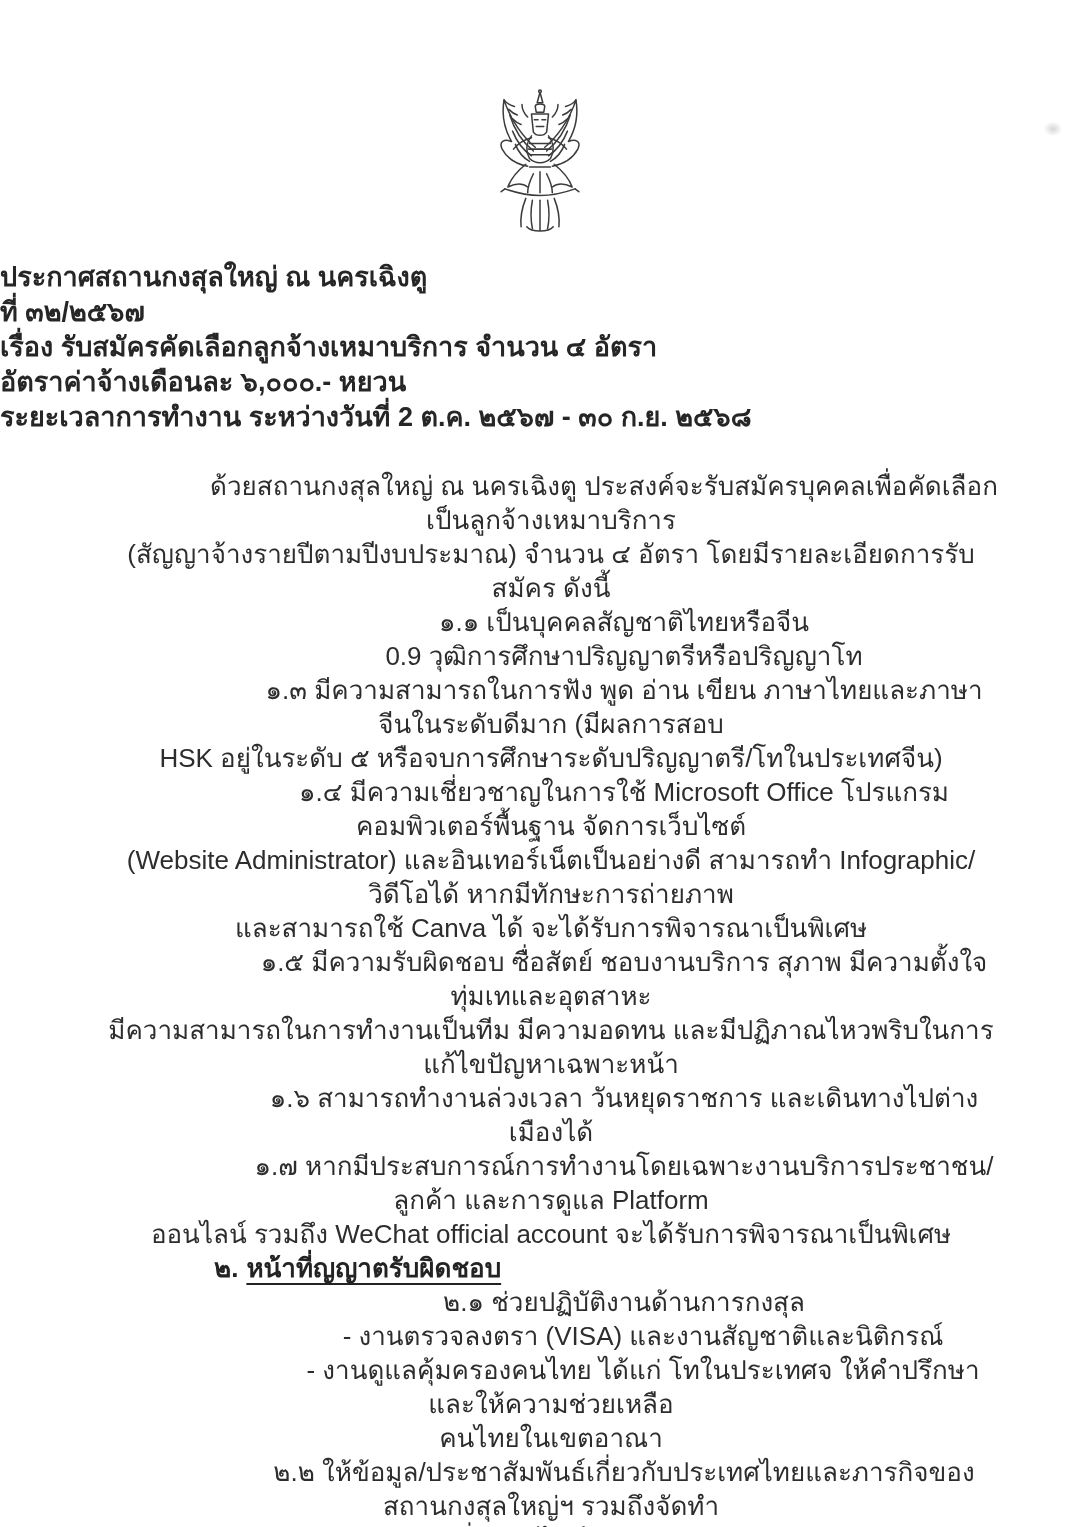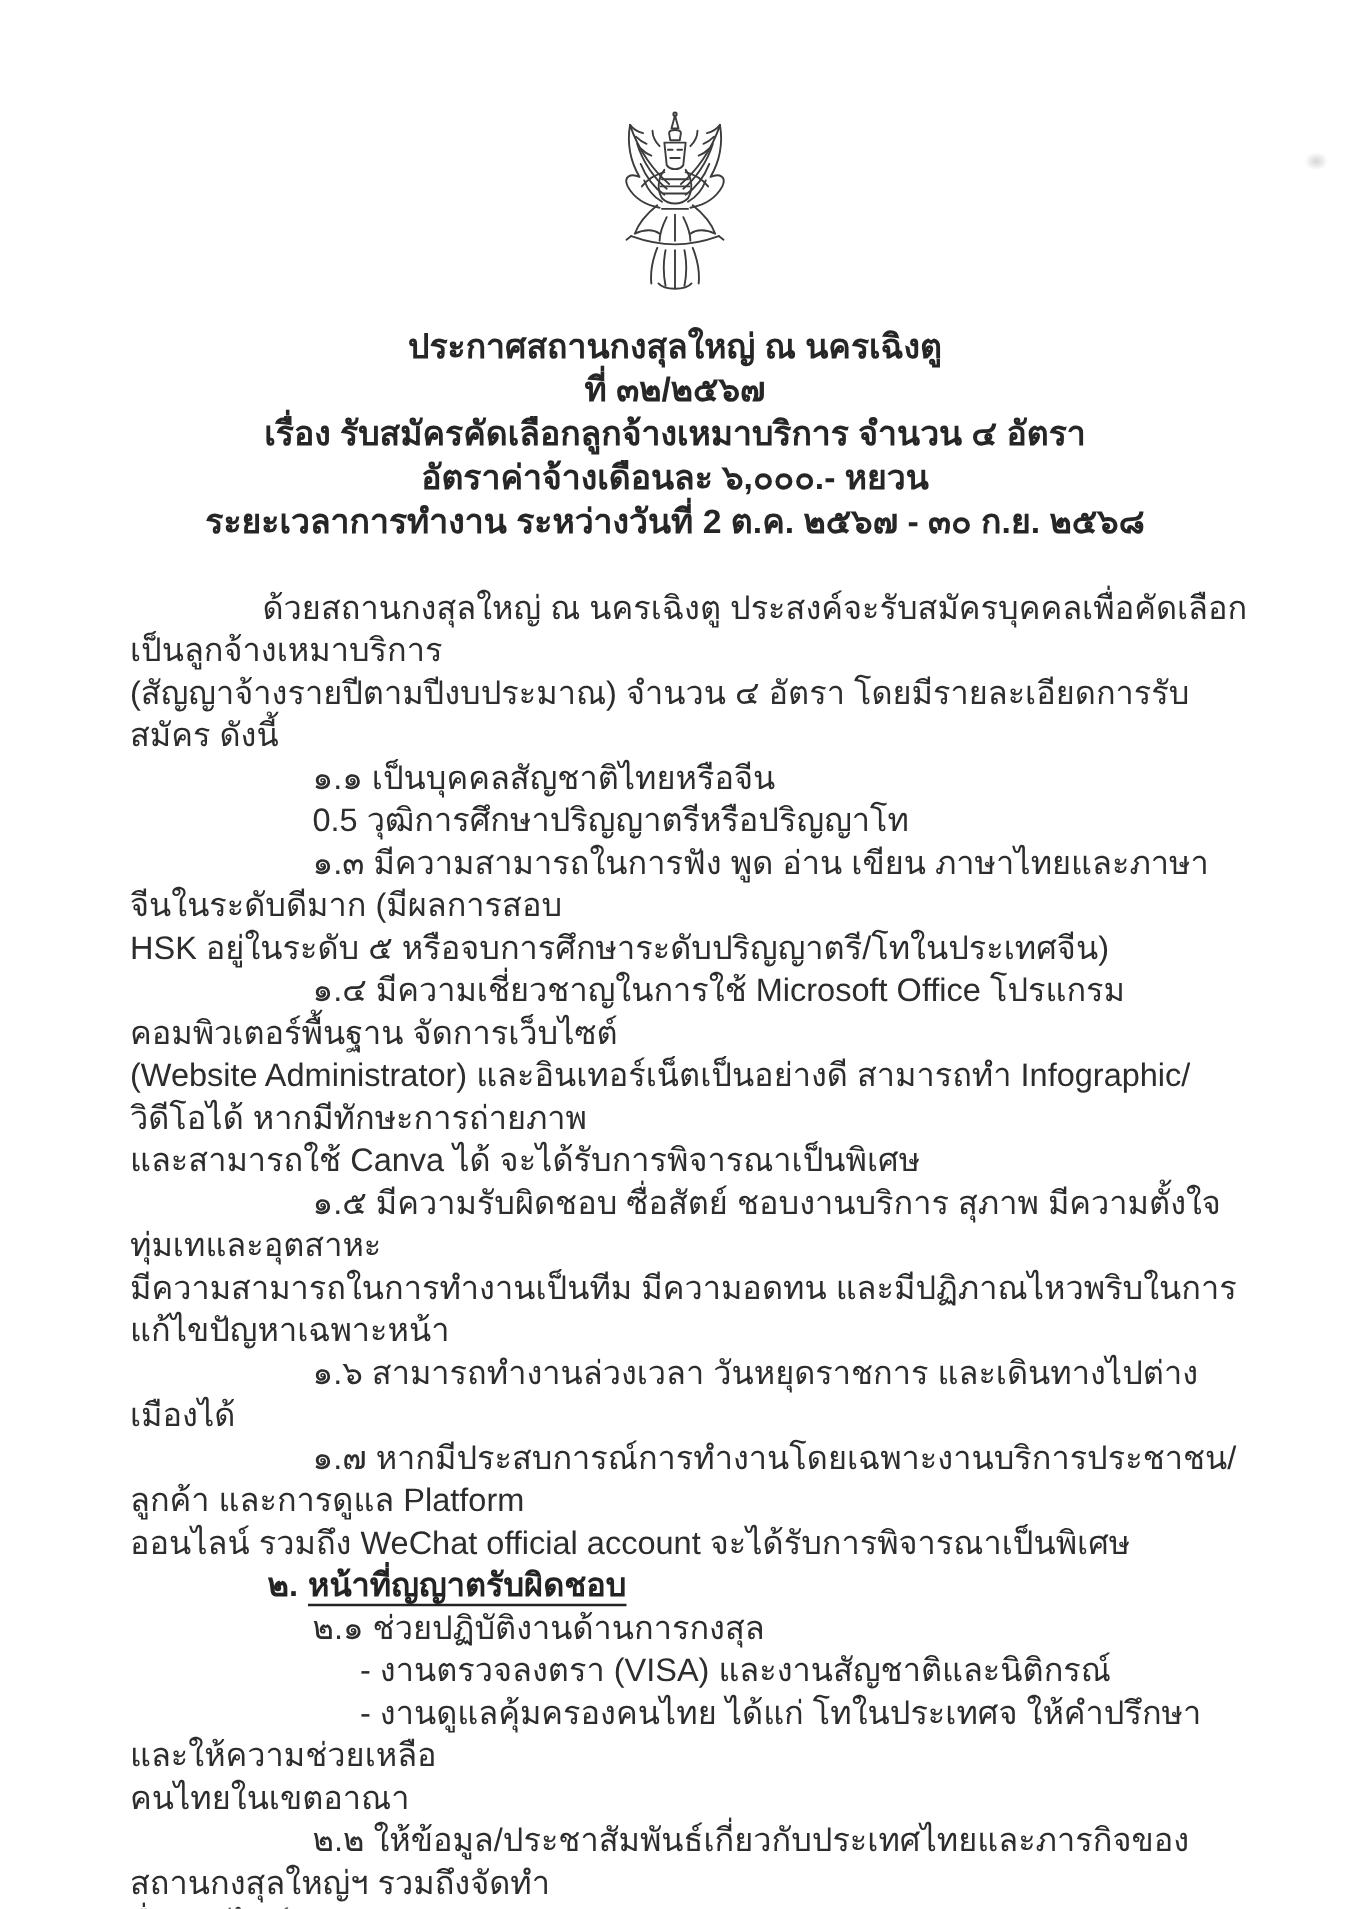--- a/index.html
+++ b/index.html
@@ -20,36 +20,36 @@
   .emblem-wrap{
     padding-top:88px;
     display:flex;
     justify-content:center;
   }
   .emblem-wrap svg{
     display:block;
   }
   .title-block{
     margin-top:10px;
-    text-align:center;
     font-weight:700;
     font-size:27px;
     line-height:35px;
     color:#262626;
   }
   .title-block .tline{margin:0;}
   .doc-body{
     margin:34px 82px 0 104px; 
     font-size:26px;
     line-height:34px;
     color:#2d2d2d;
   }
   .para{
     margin:0;
     white-space:pre-line; 
+    text-align:center;
   }
   .ind-intro{text-indent:106px;}
   .ind-h{text-indent:110px;}
   .ind-item{text-indent:146px;}
   .ind-sub{text-indent:184px;}
   .heading{
     margin:0;
     font-weight:700;
     color:#232323;
     white-space:pre-line;
@@ -141,21 +141,21 @@
     <p class="tline">อัตราค่าจ้างเดือนละ ๖,๐๐๐.- หยวน</p>
     <p class="tline">ระยะเวลาการทำงาน ระหว่างวันที่ 2 ต.ค. ๒๕๖๗ - ๓๐ ก.ย. ๒๕๖๘</p>
   </div>
 
   <div class="doc-body">
 
     <p class="para ind-intro">ด้วยสถานกงสุลใหญ่ ณ นครเฉิงตู ประสงค์จะรับสมัครบุคคลเพื่อคัดเลือกเป็นลูกจ้างเหมาบริการ
 (สัญญาจ้างรายปีตามปีงบประมาณ) จำนวน ๔ อัตรา โดยมีรายละเอียดการรับสมัคร ดังนี้</p>
 
     <p class="para ind-item">๑.๑ เป็นบุคคลสัญชาติไทยหรือจีน</p>
-    <p class="para ind-item">0.5 วุฒิการศึกษาปริญญาตรีหรือปริญญาโท</p>
+    <p class="para ind-item">0.9 วุฒิการศึกษาปริญญาตรีหรือปริญญาโท</p>
     <p class="para ind-item">๑.๓ มีความสามารถในการฟัง พูด อ่าน เขียน ภาษาไทยและภาษาจีนในระดับดีมาก (มีผลการสอบ
 HSK อยู่ในระดับ ๕ หรือจบการศึกษาระดับปริญญาตรี/โทในประเทศจีน)</p>
     <p class="para ind-item">๑.๔ มีความเชี่ยวชาญในการใช้ Microsoft Office โปรแกรมคอมพิวเตอร์พื้นฐาน จัดการเว็บไซต์
 (Website Administrator) และอินเทอร์เน็ตเป็นอย่างดี สามารถทำ Infographic/วิดีโอได้ หากมีทักษะการถ่ายภาพ
 และสามารถใช้ Canva ได้ จะได้รับการพิจารณาเป็นพิเศษ</p>
     <p class="para ind-item">๑.๕ มีความรับผิดชอบ ซื่อสัตย์ ชอบงานบริการ สุภาพ มีความตั้งใจ ทุ่มเทและอุตสาหะ
 มีความสามารถในการทำงานเป็นทีม มีความอดทน และมีปฏิภาณไหวพริบในการแก้ไขปัญหาเฉพาะหน้า</p>
     <p class="para ind-item">๑.๖ สามารถทำงานล่วงเวลา วันหยุดราชการ และเดินทางไปต่างเมืองได้</p>
     <p class="para ind-item">๑.๗ หากมีประสบการณ์การทำงานโดยเฉพาะงานบริการประชาชน/ลูกค้า และการดูแล Platform
 ออนไลน์ รวมถึง WeChat official account จะได้รับการพิจารณาเป็นพิเศษ</p>

